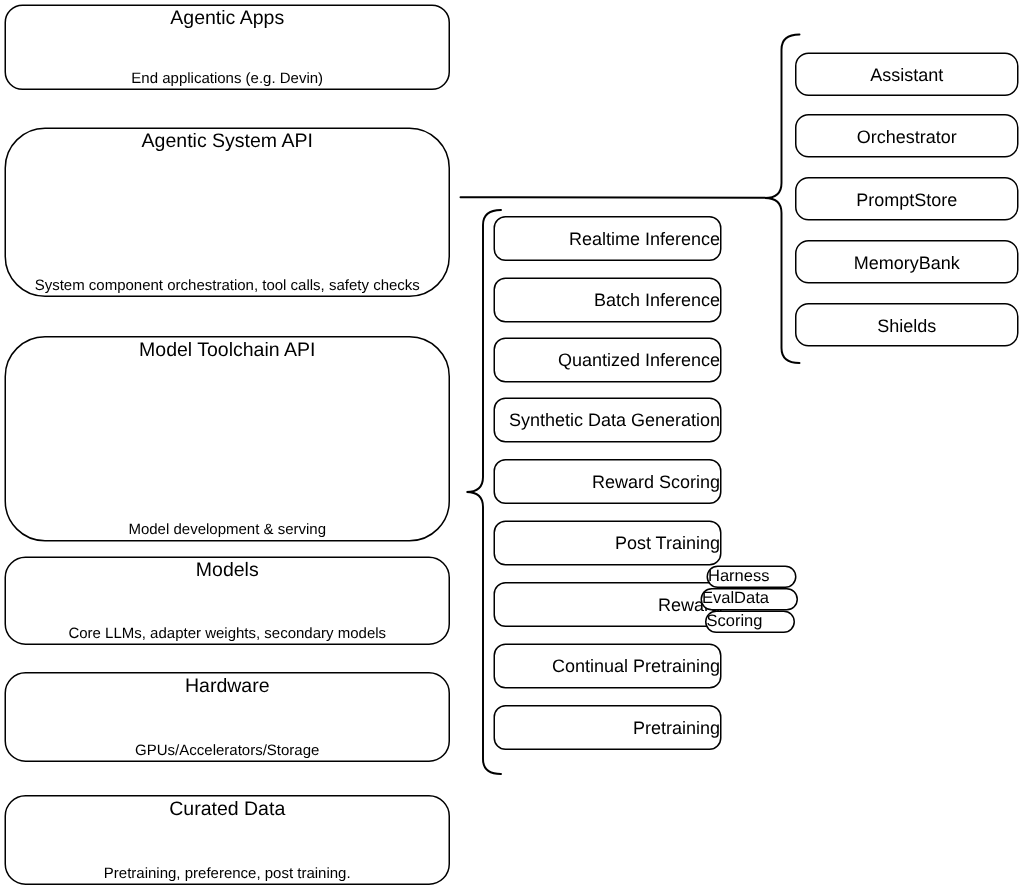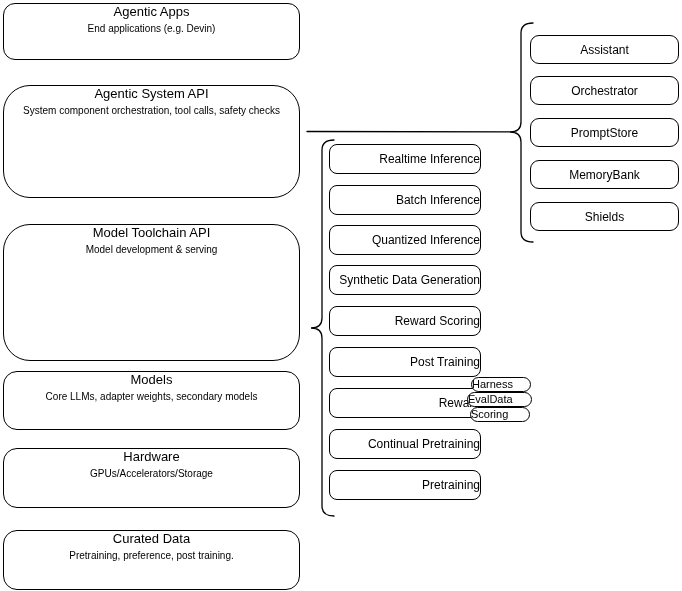--- a/index.html
+++ b/index.html
@@ -26,21 +26,21 @@
   .lbox {
     position: absolute;
     left: 3px;
     width: 297px;
     box-sizing: border-box;
     border: 1.4px solid #000000;
     background: #ffffff;
     display: flex;
     flex-direction: column;
     align-items: center;
-    justify-content: flex-start;
+    justify-content: space-between;
     text-align: center;
     gap: 4px;
   }
   .lbox .t { font-size: 13px; line-height: 15px; }
   .lbox .s { font-size: 10px; line-height: 12px; }
   
   .mbox {
     position: absolute;
     left: 329px;
     width: 152px;

